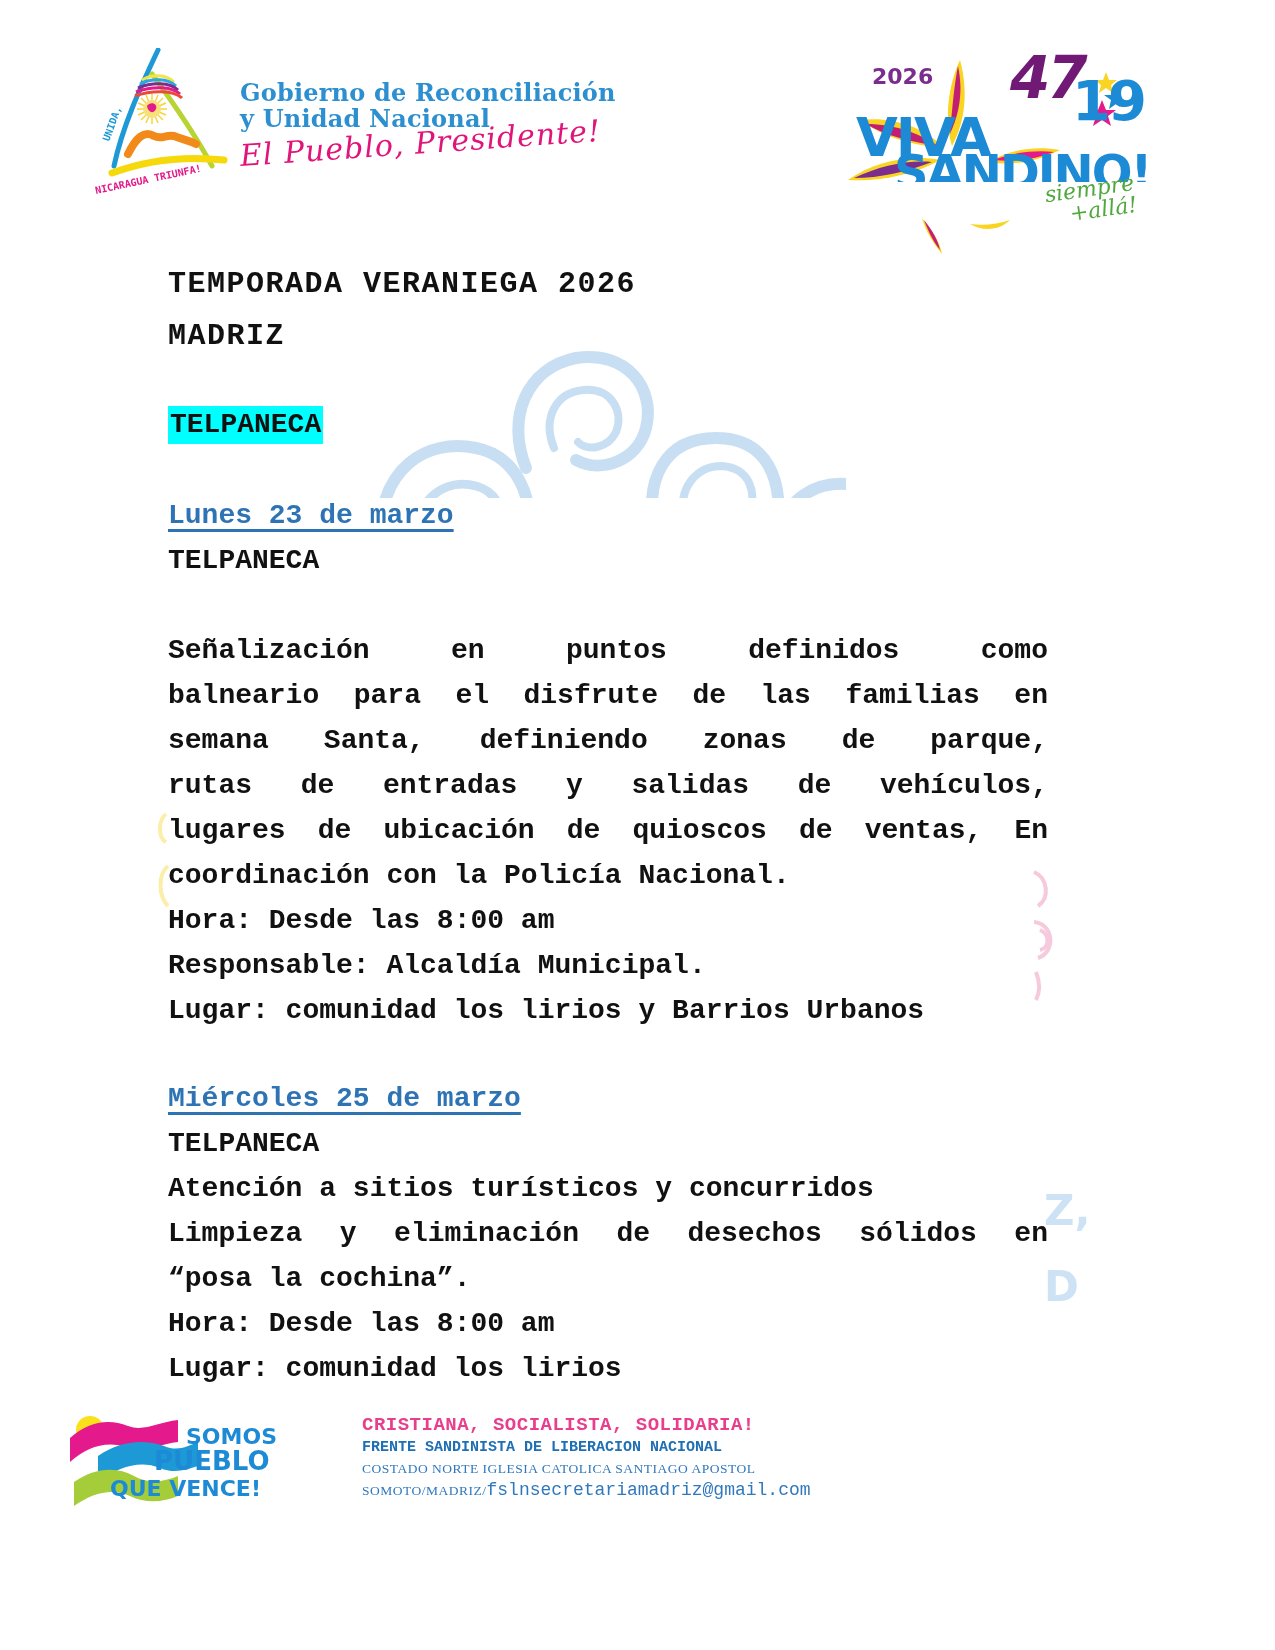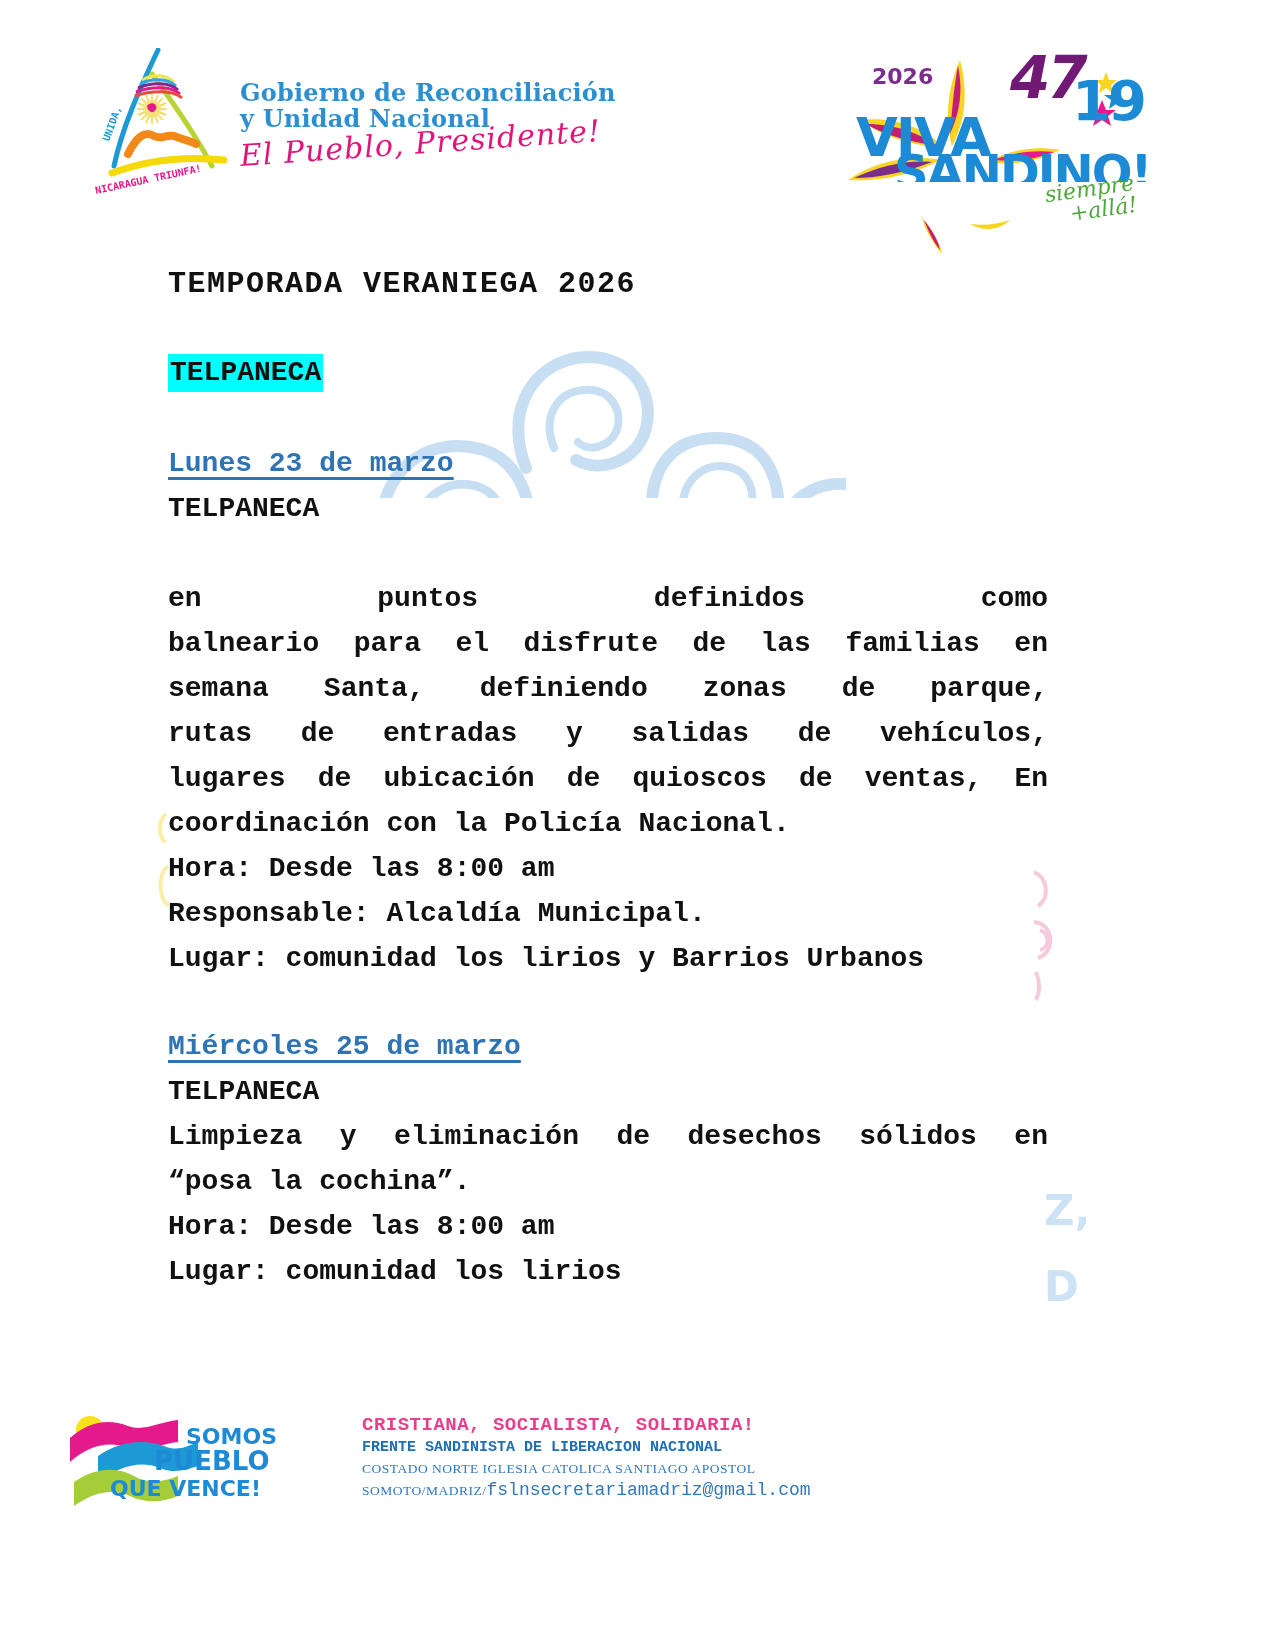--- a/index.html
+++ b/index.html
@@ -360,34 +360,36 @@
   <svg style="position:absolute;left:154px;top:810px;" width="18" height="100" viewBox="0 0 18 100">
     <g fill="none" stroke="#fbeea8" stroke-width="4">
       <path d="M12 4 C4 10, 4 28, 12 32"></path>
       <path d="M14 56 C4 64, 4 86, 14 96"></path>
     </g>
   </svg>
 </div>
 
 <div class="doc">
   <div class="title-line">TEMPORADA VERANIEGA 2026</div>
+  <div class="title-line">MADRIZ</div>
 
   <div style="height:44px"></div>
   <div style="height:48px">
     <span class="highlight">TELPANECA</span>
   </div>
 
   <div style="height:40px"></div>
 
   <section>
     <div class="date-heading">Lunes 23 de marzo</div>
     <div class="line">TELPANECA</div>
     <div style="height:45px"></div>
 
     <div class="justify-line">
+      <span>Señalización</span>
       <span>en</span>
       <span>puntos</span>
       <span>definidos</span>
       <span>como</span>
     </div>
     <div class="justify-line">
       <span>balneario</span>
       <span>para</span>
       <span>el</span>
       <span>disfrute</span>
@@ -427,20 +429,21 @@
     <div class="line">Hora: Desde las 8:00 am</div>
     <div class="line">Responsable: Alcaldía Municipal.</div>
     <div class="line">Lugar: comunidad los lirios y Barrios Urbanos</div>
   </section>
 
   <div style="height:44px"></div>
 
   <section>
     <div class="date-heading">Miércoles 25 de marzo</div>
     <div class="line">TELPANECA</div>
+    <div class="line">Atención a sitios turísticos y concurridos</div>
     <div class="justify-line">
       <span>Limpieza</span>
       <span>y</span>
       <span>eliminación</span>
       <span>de</span>
       <span>desechos</span>
       <span>sólidos</span>
       <span>en</span>
     </div>
     <div class="line">“posa la cochina”.</div>

